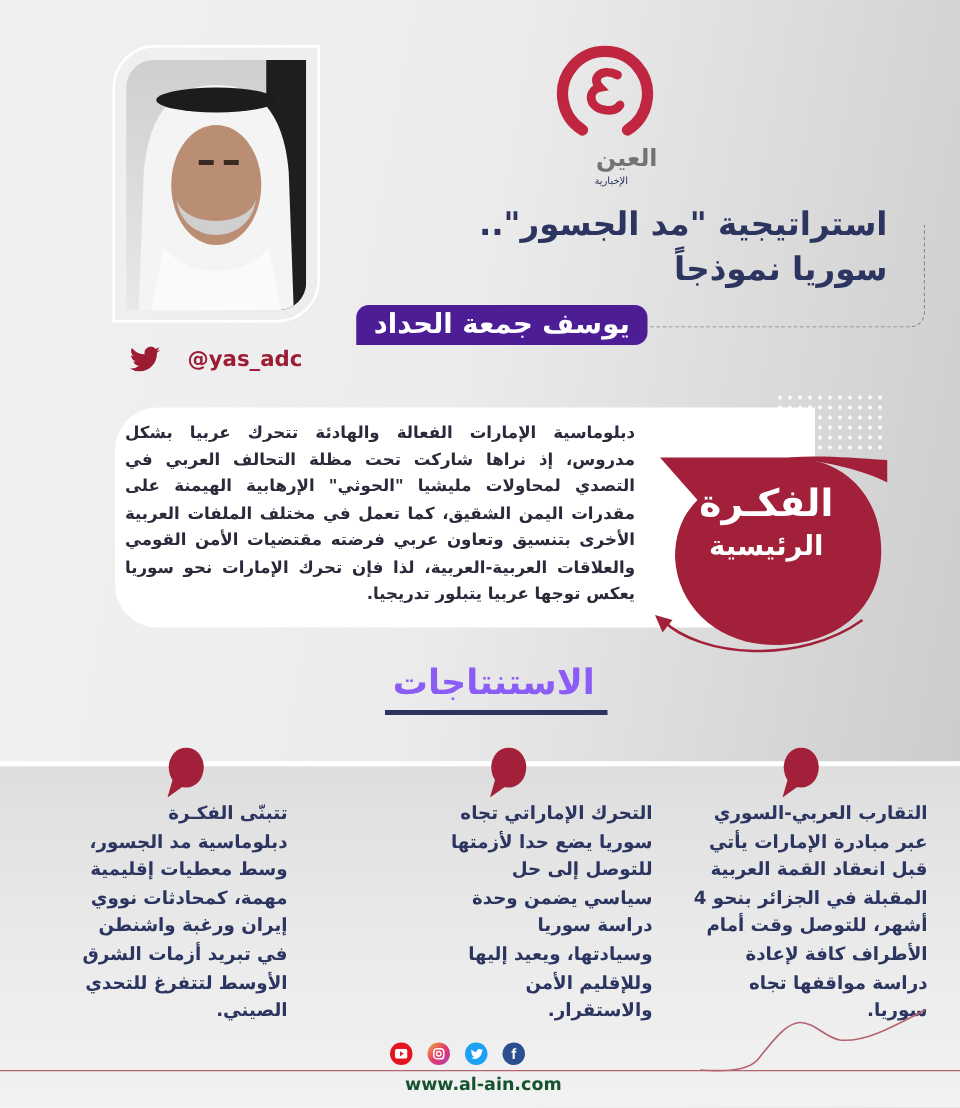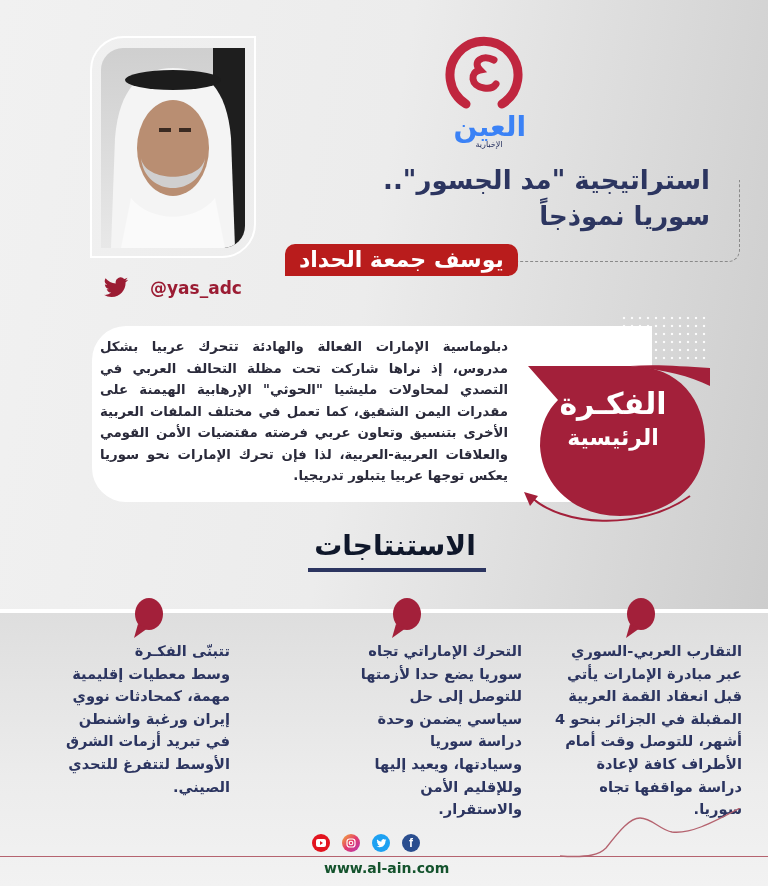--- a/index.html
+++ b/index.html
@@ -9,22 +9,22 @@
     font-family: "DejaVu Sans", sans-serif;
     background: linear-gradient(100deg, #f1f1f1 0%, #ececec 45%, #c9c9c9 100%);
     direction: ltr;
   }
   .abs { position: absolute; }
 
   
   .logo { left: 436px; top: 34px; width: 100px; height: 120px; }
   .logo-ring { position:absolute; left: 8px; top: 0; width: 80px; height: 80px; }
   .logo-word {
-    position:absolute; left: 20px; top: 80px; width: 70px; text-align: center;
-    color: #3b82f6; font-weight: bold; font-size: 28px; direction: rtl; line-height: 26px;
+    position:absolute; left: 20px; top: 80px; width: 70px; text-align: right;
+    color: #737373; font-weight: bold; font-size: 19px; direction: rtl; line-height: 26px;
   }
   .logo-sub {
     position:absolute; left: 28px; top: 106px; width: 50px; text-align: center;
     color: #1f2a5a; font-size: 8px; direction: rtl;
   }
 
   
   .portrait-frame {
     left: 90px; top: 36px; width: 166px; height: 222px;
     border: 2px solid #ffffff; border-radius: 34px 0 34px 0;
@@ -47,21 +47,21 @@
     right: 58px; top: 162px; width: 380px; text-align: right; direction: rtl;
     color: #2c3560; font-weight: bold; font-size: 26px; line-height: 36px;
   }
   .dotted-bracket {
     left: 320px; top: 180px; width: 420px; height: 82px;
     border-right: 1.5px dashed #8a8a8a; border-bottom: 1.5px dashed #8a8a8a;
     border-bottom-right-radius: 12px;
   }
   .author-pill {
     left: 285px; top: 244px; height: 32px; padding: 0 14px;
-    background: #b91c1c; border-radius: 10px; border-bottom-left-radius: 0;
+    background: #4c1d95; border-radius: 10px; border-bottom-left-radius: 0;
     color: #ffffff; font-weight: bold; font-size: 22px; line-height: 32px;
     direction: rtl; white-space: nowrap;
   }
 
   
   .dots-pattern {
     left: 620px; top: 314px; width: 90px; height: 50px;
     background-image: radial-gradient(circle, rgba(255,255,255,0.9) 1.3px, transparent 1.6px);
     background-size: 8px 8px;
   }
@@ -79,21 +79,21 @@
   .idea-badge-label {
     position: absolute; left: 538px; top: 385px; width: 150px; text-align: center;
     color: #ffffff; font-weight: bold; direction: rtl;
   }
   .idea-badge-label .l1 { display:block; font-size: 30px; line-height: 38px; }
   .idea-badge-label .l2 { display:block; font-size: 22px; line-height: 30px; }
 
   
   .concl-title {
     left: 300px; top: 526px; width: 190px; text-align: center; direction: rtl;
-    color: #0f172a; font-weight: bold; font-size: 28px; line-height: 40px;
+    color: #8b5cf6; font-weight: bold; font-size: 28px; line-height: 40px;
   }
   .concl-underline { left: 308px; top: 568px; width: 178px; height: 4px; background: #2c3560; }
 
   
   .white-line { left: 0; top: 609px; width: 768px; height: 4px; background: #ffffff; }
   .bottom-panel {
     left: 0; top: 613px; width: 768px; height: 273px;
     background: linear-gradient(180deg, #dedede 0%, #ececec 60%, #f2f2f2 100%);
   }
   .bubble { width: 34px; height: 40px; }
@@ -201,20 +201,21 @@
   <div>وللإقليم الأمن</div>
   <div>والاستقرار.</div>
 </div>
 
 <svg class="abs bubble" style="left:130px; top:598px;" viewBox="0 0 34 40">
   <ellipse cx="19" cy="16" rx="14" ry="16" fill="#a3203a"></ellipse>
   <path d="M8 26 L4 40 L18 30 Z" fill="#a3203a"></path>
 </svg>
 <div class="abs col-text" style="right:538px; top:640px;">
   <div>تتبنّى الفكـرة</div>
+  <div>دبلوماسية مد الجسور،</div>
   <div>وسط معطيات إقليمية</div>
   <div>مهمة، كمحادثات نووي</div>
   <div>إيران ورغبة واشنطن</div>
   <div>في تبريد أزمات الشرق</div>
   <div>الأوسط لتتفرغ للتحدي</div>
   <div>الصيني.</div>
 </div>
 
 <svg class="abs wave" viewBox="0 0 180 60">
   <path d="M0 48 C30 50 40 46 46 40 C60 22 70 10 80 10 C92 10 100 22 112 24 C130 26 150 16 180 0" fill="none" stroke="#b5636f" stroke-width="1.3"></path>

